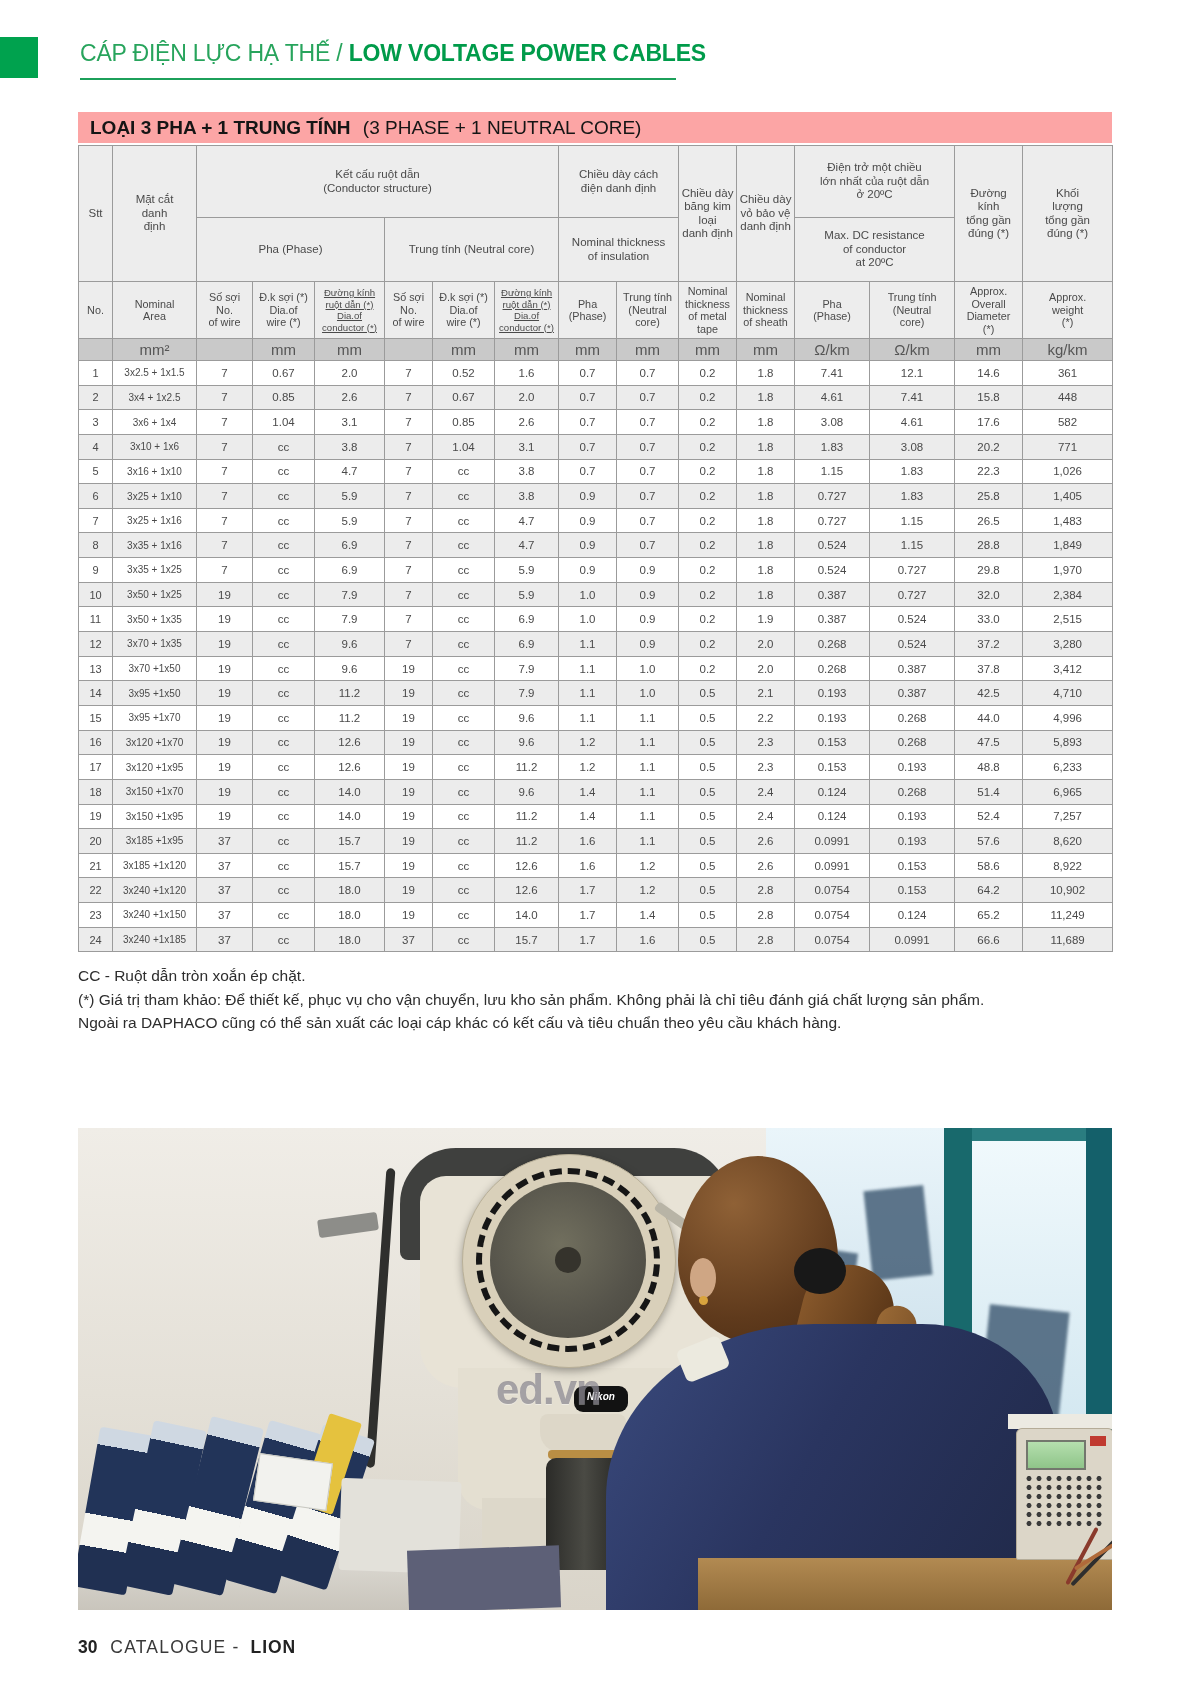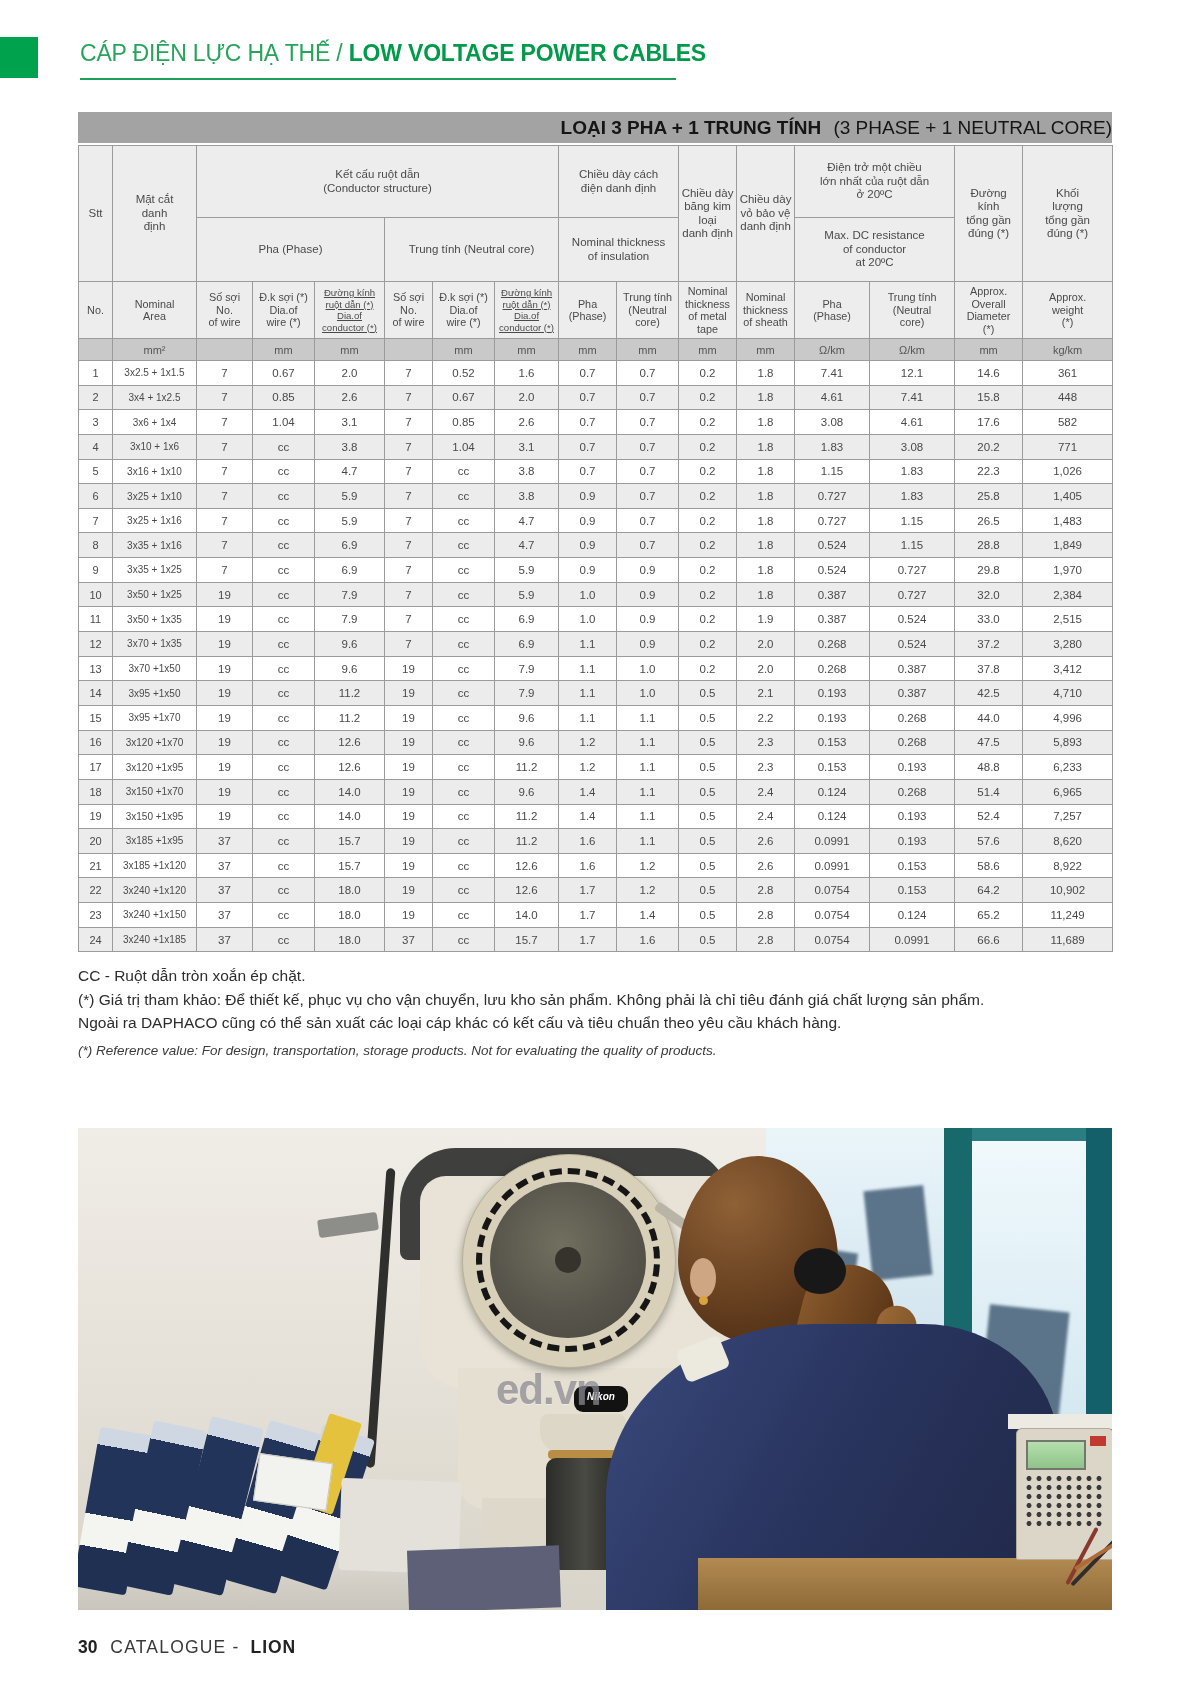--- a/index.html
+++ b/index.html
@@ -8,36 +8,36 @@
   .abs{position:absolute;}
 
   
   .brand-square{left:0;top:37px;width:38px;height:41px;background:#00A24E;}
   .page-title{left:80px;top:40px;font-size:23px;letter-spacing:-0.2px;white-space:nowrap;}
   .page-title .vi{font-weight:400;color:#27A45C;}
   .page-title .en{font-weight:700;color:#009B4A;}
   .title-underline{left:80px;top:78px;width:596px;height:2px;background:#1CA05A;}
 
   
-  .section-bar{left:78px;top:112px;width:1034px;height:31px;background:#a3a3a3;
-               line-height:31px;padding-left:12px;box-sizing:border-box;font-size:19px;color:#151515;white-space:nowrap;text-align:right;}
+  .section-bar{left:78px;top:112px;width:1034px;height:31px;background:#fca5a5;
+               line-height:31px;padding-left:12px;box-sizing:border-box;font-size:19px;color:#151515;white-space:nowrap;}
   .section-bar .b{font-weight:700;}
   .section-bar .n{font-weight:400;margin-left:7px;}
 
   
   table.spec{position:absolute;left:78px;top:145px;width:1034px;border-collapse:collapse;
              table-layout:fixed;border:1px solid #6f6f6f;}
   table.spec th, table.spec td{border:1px solid #9b9b9b;text-align:center;vertical-align:middle;
              padding:0 2px;box-sizing:border-box;color:#4a4a4a;}
   thead th{background:#EDEDED;font-weight:400;white-space:pre-line;font-size:11.5px;line-height:13.5px;}
   tr.h1{height:72px;} tr.h2{height:64px;} tr.h3{height:57px;}
   tr.h3 th{font-size:10.8px;line-height:12.5px;}
   tr.h3 th.xs{font-size:9.6px;line-height:11.5px;text-decoration:underline;}
   tr.units{height:22px;}
-  tr.units td{background:#C9C9C9;font-size:11px;color:#555;}
+  tr.units td{background:#C9C9C9;font-size:15px;color:#555;}
   tbody tr{height:24.65px;}
   tbody td{font-size:11.5px;color:#4f4f4f;background:#ffffff;}
   tbody tr:nth-child(even) td{background:#ECECEC;}
   tbody td:nth-child(2){font-size:10px;}
   tbody td:nth-child(1){font-size:11px;}
 
   
   .notes{left:78px;top:964px;width:1060px;}
   .note-vi{font-size:15.5px;line-height:23.5px;color:#2d2d2d;}
   .notes-en{margin-top:5px;}
@@ -691,21 +691,20 @@
           <td>11,689</td>
         </tr>
       </tbody>
   </table>
 
   <div class="abs notes">
     <div class="note-vi">CC - Ruột dẫn tròn xoắn ép chặt.</div>
     <div class="note-vi">(*) Giá trị tham khảo: Để thiết kế, phục vụ cho vận chuyển, lưu kho sản phẩm. Không phải là chỉ tiêu đánh giá chất lượng sản phẩm.</div>
     <div class="note-vi">Ngoài ra DAPHACO cũng có thể sản xuất các loại cáp khác có kết cấu và tiêu chuẩn theo yêu cầu khách hàng.</div>
     <div class="notes-en">
-      <div class="note-en">(*) Reference value: For design, transportation, storage products. Not for evaluating the quality of products.</div>
     </div>
   </div>
 
   <div class="abs photo">
 
     <div class="pane-left"></div>
     <div class="blob" style="left:700px;top:120px;width:70px;height:150px;transform:rotate(8deg);"></div>
     <div class="blob" style="left:790px;top:60px;width:60px;height:90px;transform:rotate(-6deg);"></div>
     <div class="blob" style="left:760px;top:210px;width:95px;height:110px;transform:rotate(4deg);"></div>
     <div class="frame-bar"></div>

